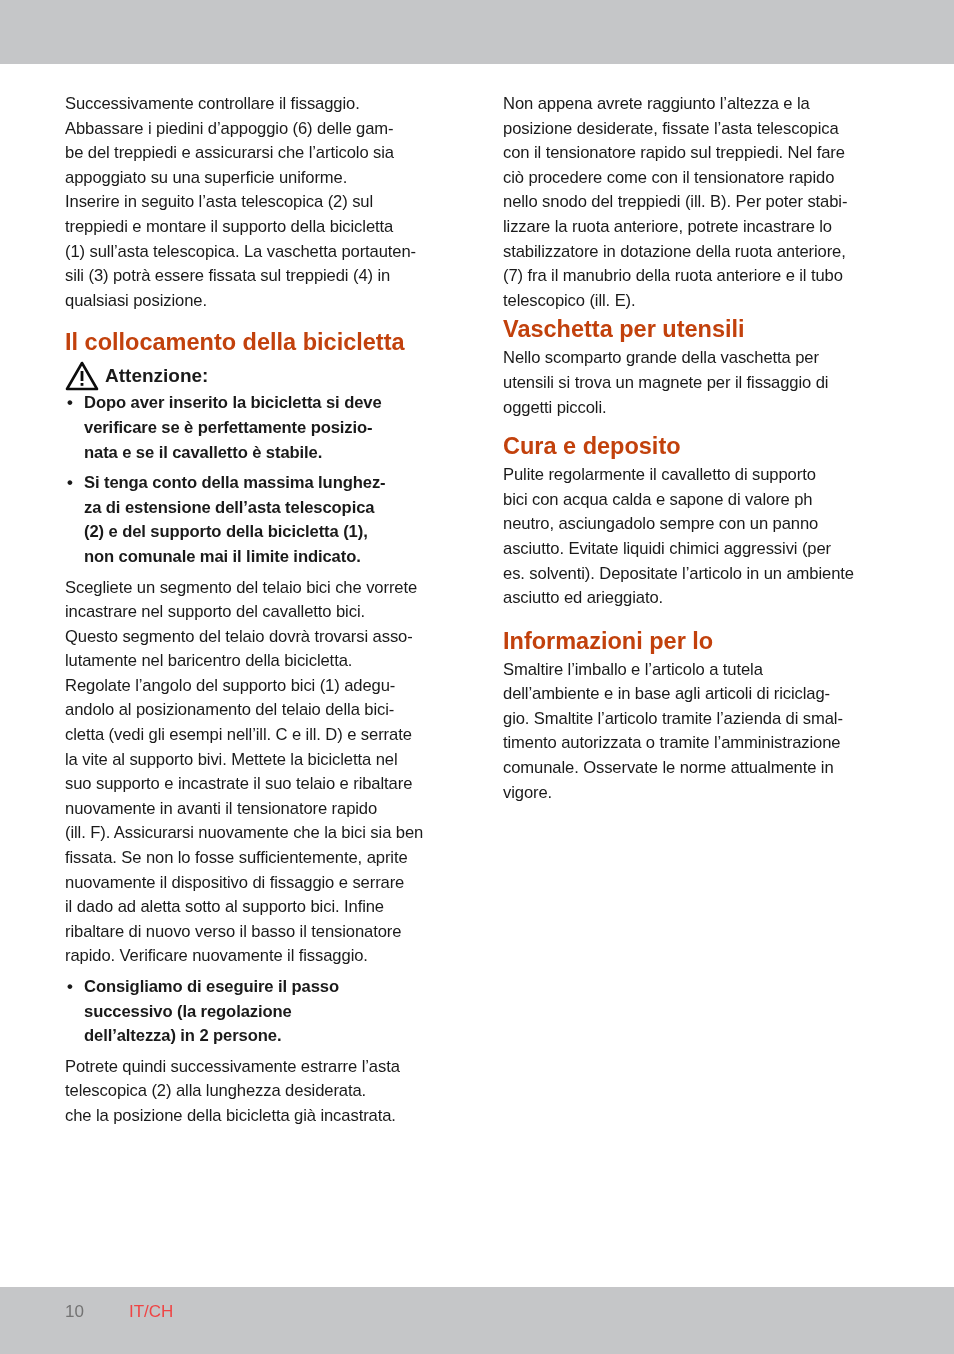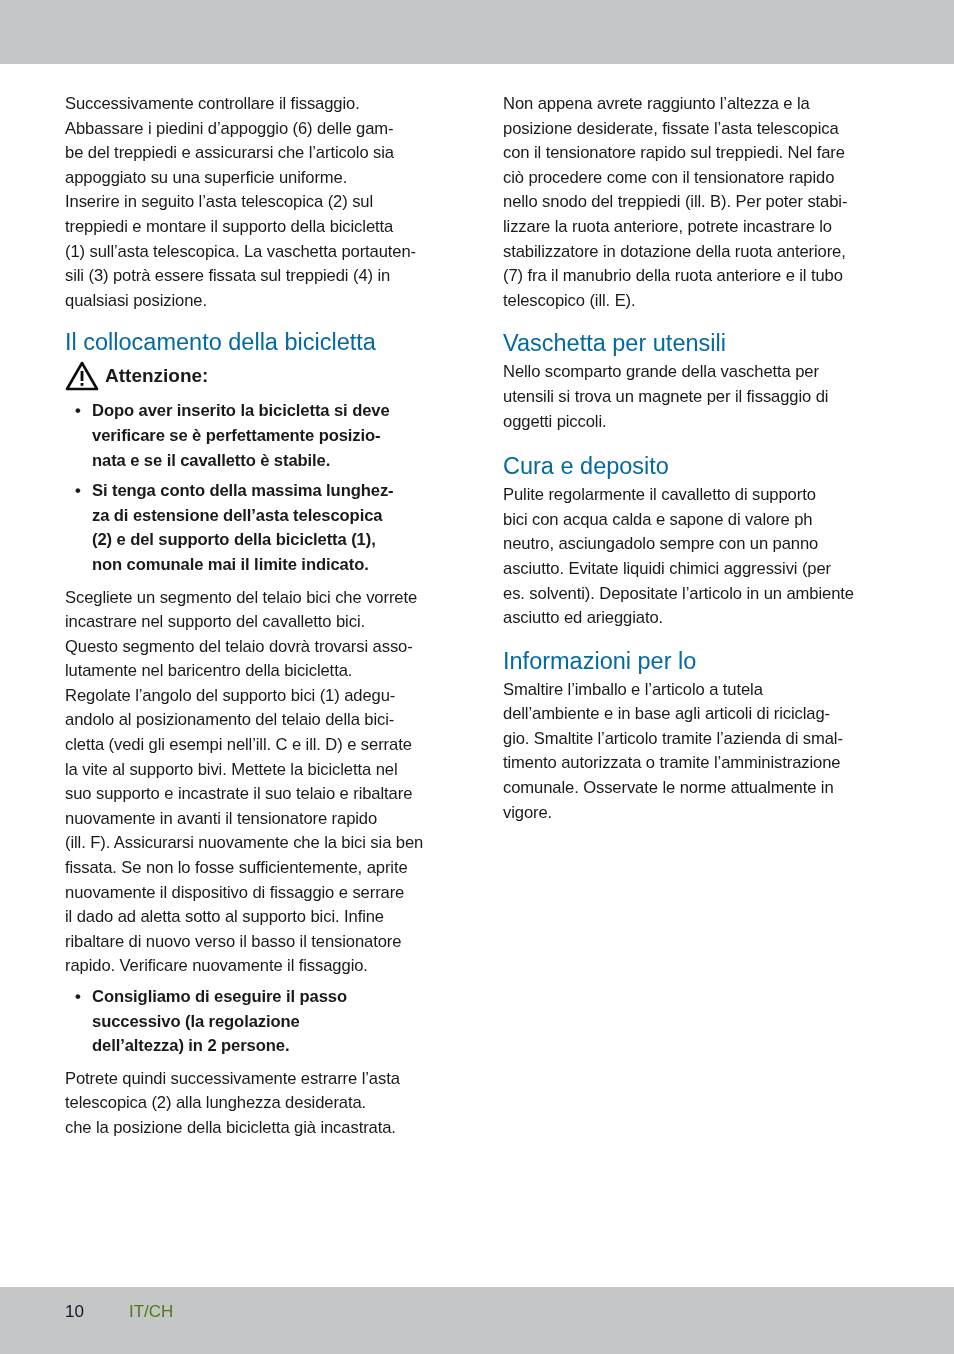--- a/index.html
+++ b/index.html
@@ -2,33 +2,33 @@
 <html><head>
 <meta charset="utf-8">
 <style>
   html, body { margin: 0; padding: 0; }
   body {
     width: 954px; height: 1354px; position: relative; background: #ffffff;
     font-family: "Liberation Sans", sans-serif; color: #1a1a1a; overflow: hidden;
   }
   .top-band { position: absolute; left: 0; top: 0; width: 954px; height: 64px; background: #c5c6c8; }
   .bottom-band { position: absolute; left: 0; top: 1287px; width: 954px; height: 67px; background: #c5c6c8; }
-  .page-num { position: absolute; left: 65px; top: 1302px; font-size: 17px; color: #0f172a; text-align: right; }
-  .locale { position: absolute; left: 129px; top: 1302px; font-size: 17px; color: #4d7c0f; }
+  .page-num { position: absolute; left: 65px; top: 1302px; font-size: 17px; color: #737373; text-align: right; }
+  .locale { position: absolute; left: 129px; top: 1302px; font-size: 17px; color: #ef4444; }
   .col { position: absolute; top: 92px; }
   .col-left { left: 65px; width: 392px; }
   .col-right { left: 503px; width: 392px; }
   p { margin: 0; font-size: 16.6px; line-height: 24.6px; letter-spacing: -0.1px; }
   h2 {
-    margin: 0; font-size: 23.5px; font-weight: normal; line-height: 33px; color: #0369a1;
+    margin: 0; font-size: 23.5px; font-weight: bold; line-height: 33px; color: #c2410c;
   }
   .warn-head { display: flex; align-items: center; margin-top: 2px; }
   .warn-head svg { width: 34px; height: 30px; margin-right: 6px; }
   .warn-label { font-weight: bold; font-size: 19px; line-height: 24.6px; }
-  ul { list-style: none; margin: 8px; padding: 0; }
+  ul { list-style: none; margin: 0; padding: 0; }
   li {
     position: relative; padding-left: 19px; font-weight: bold; font-size: 16.6px;
     line-height: 24.6px; letter-spacing: -0.1px;
   }
   li::before { content: "•"; position: absolute; left: 2px; top: 0; }
 </style>
 </head>
 <body>
 
 <div class="top-band"></div>
@@ -106,31 +106,31 @@
       <p>con il tensionatore rapido sul treppiedi. Nel fare</p>
       <p>ciò procedere come con il tensionatore rapido</p>
       <p>nello snodo del treppiedi (ill. B). Per poter stabi-</p>
       <p>lizzare la ruota anteriore, potrete incastrare lo</p>
       <p>stabilizzatore in dotazione della ruota anteriore,</p>
       <p>(7) fra il manubrio della ruota anteriore e il tubo</p>
       <p>telescopico (ill. E).</p>
     </div>
   <div id="right-sections">
       <div>
-        <h2 style="margin-top: 14px;">
+        <h2 style="">
           <div>Vaschetta per utensili</div>
         </h2>
         <div>
           <p>Nello scomparto grande della vaschetta per</p>
           <p>utensili si trova un magnete per il fissaggio di</p>
           <p>oggetti piccoli.</p>
         </div>
       </div>
       <div>
-        <h2 style="margin-top: 16px;">
+        <h2 style="margin-top: 10px;">
           <div>Cura e deposito</div>
         </h2>
         <div>
           <p>Pulite regolarmente il cavalletto di supporto</p>
           <p>bici con acqua calda e sapone di valore ph</p>
           <p>neutro, asciungadolo sempre con un panno</p>
           <p>asciutto. Evitate liquidi chimici aggressivi (per</p>
           <p>es. solventi). Depositate l’articolo in un ambiente</p>
           <p>asciutto ed arieggiato.</p>
         </div>

